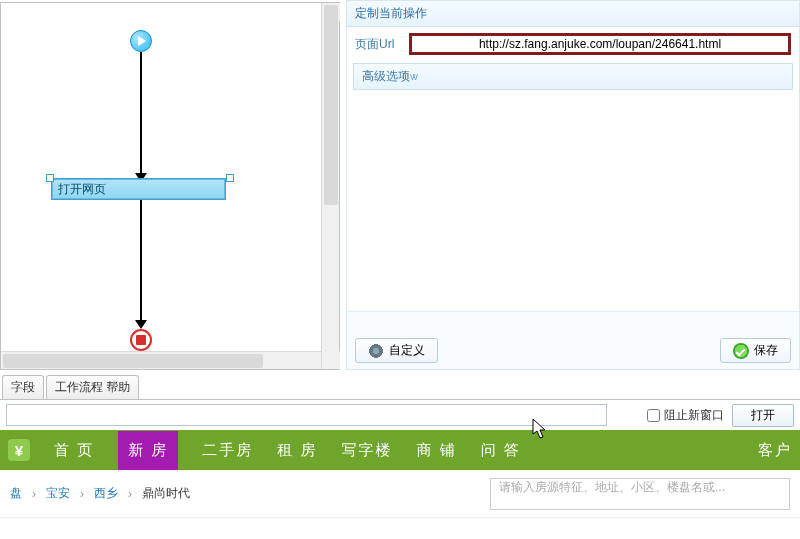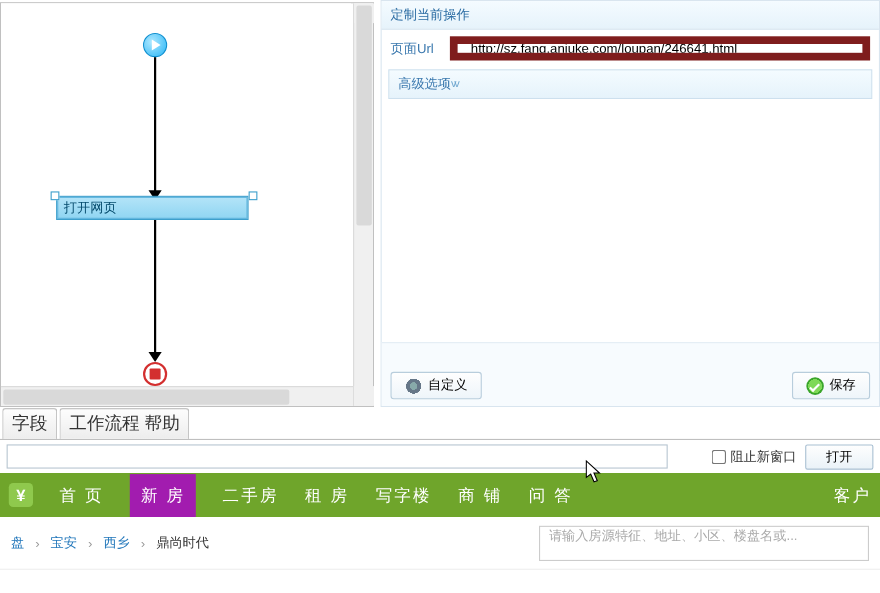--- a/index.html
+++ b/index.html
@@ -26,33 +26,33 @@
   .open-node-handles::after { left: 225px; top: 171px; }
   .conn-line2 { position: absolute; left: 139px; top: 197px; width: 2px; height: 123px; background: #000; }
   .conn-arrow2 { position: absolute; left: 134px; top: 317px; width: 0; height: 0; border-left: 6px solid transparent; border-right: 6px solid transparent; border-top: 9px solid #000; }
   .end-node { position: absolute; left: 129px; top: 326px; width: 22px; height: 22px; border-radius: 50%; background: #fff; border: 2px solid #d32f2f; }
   .end-node::after { content: ""; position: absolute; left: 4px; top: 4px; width: 10px; height: 10px; background: #d32f2f; border-radius: 1px; }
 
   .prop-panel { flex: 1; margin-left: 6px; border: 1px solid #d9e5ef; background: #fff; display: flex; flex-direction: column; }
   .prop-title { background: linear-gradient(#f4fbff,#e6f3fb); border-bottom: 1px solid #d0e2ee; padding: 4px 8px; color: #2b6ca3; }
   .prop-row { display: flex; align-items: center; padding: 6px 8px; gap: 6px; }
   .prop-row label { color: #3a78ae; width: 48px; }
-  .prop-row input { flex: 1; border: 7px solid #7f1d1d; height: 22px; padding: 0 12px; font-size: 12px; }
+  .prop-row input { flex: 1; border: 3px solid #7f1d1d; height: 22px; padding: 0 12px; font-size: 12px; text-align: center; }
   .adv-header { margin: 2px 6px 0 6px; background: linear-gradient(#f4fbff,#e6f3fb); border: 1px solid #cde0ee; padding: 4px 8px; color: #3a78ae; display: flex; justify-content: flex-start; align-items: center; }
   .chevrons { color: #6fa7cf; font-size: 10px; letter-spacing: -2px; }
   .prop-body { flex: 1; }
   .prop-footer { display: flex; justify-content: space-between; padding: 6px 8px; border-top: 1px solid #e3edf4; background: #f7fbfe; }
   .btn { display: inline-flex; align-items: center; gap: 5px; border: 1px solid #b8cddc; background: linear-gradient(#fefefe,#eef5fa); padding: 3px 12px; border-radius: 3px; cursor: pointer; margin-top: 20px; }
   .btn .ico { width: 16px; height: 16px; display: inline-block; }
   .ico-gear { background: radial-gradient(circle,#8aa 30%,#678 31% 60%,transparent 61%); border-radius: 50%; position: relative; }
   .ico-check { border-radius: 50%; background: radial-gradient(circle,#7ed957 55%,#3aa52b 56%); position: relative; }
   .ico-check::after { content: ""; position: absolute; left: 3px; top: 6px; width: 7px; height: 3px; border-left: 2px solid #fff; border-bottom: 2px solid #fff; transform: rotate(-45deg); }
 
   .tabs-row { margin-top: 6px; height: 24px; border-bottom: 1px solid #bfbfbf; display: flex; align-items: flex-end; padding-left: 2px; gap: 2px; }
-  .tab { border: 1px solid #bfbfbf; border-bottom: none; background: linear-gradient(#fdfdfd,#ededed); padding: 3px 8px; border-radius: 3px 3px 0 0; color: #333; font-size: 16px; }
+  .tab { border: 1px solid #bfbfbf; border-bottom: none; background: linear-gradient(#fdfdfd,#ededed); padding: 3px 8px; border-radius: 3px 3px 0 0; color: #333; font-size: 12px; }
 
   .url-row { display: flex; align-items: center; height: 30px; padding: 4px 6px; gap: 8px; }
   .url-row input.url { flex: 1; border: 1px solid #b7c5d1; height: 22px; padding: 0 4px; }
   .chk { display: flex; align-items: center; gap: 4px; color: #333; margin-left: 32px; }
   .chk input { width: 13px; height: 13px; }
   .open-btn { border: 1px solid #a7bfd2; background: linear-gradient(#fefefe,#eaf2f8); padding: 2px 18px; border-radius: 2px; cursor: pointer; }
 
   .cursor { position: absolute; left: 532px; top: 418px; width: 16px; height: 22px; pointer-events: none; }
   .cursor svg { width: 16px; height: 22px; }
 

